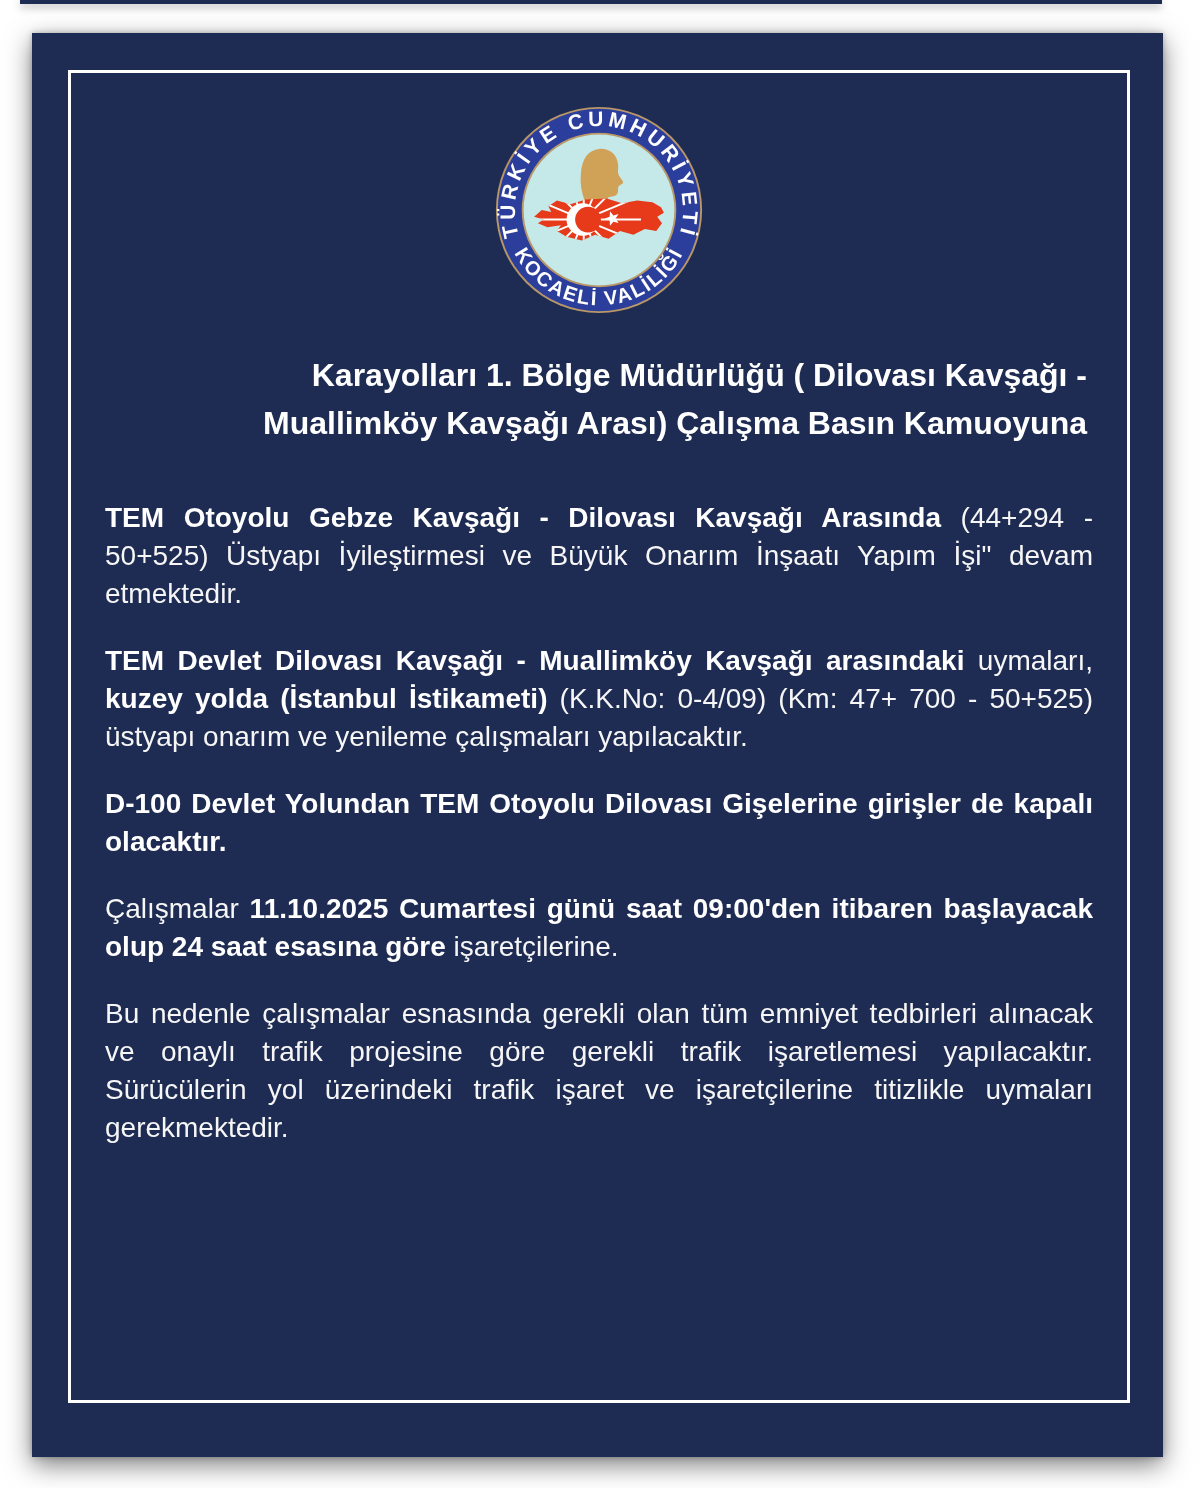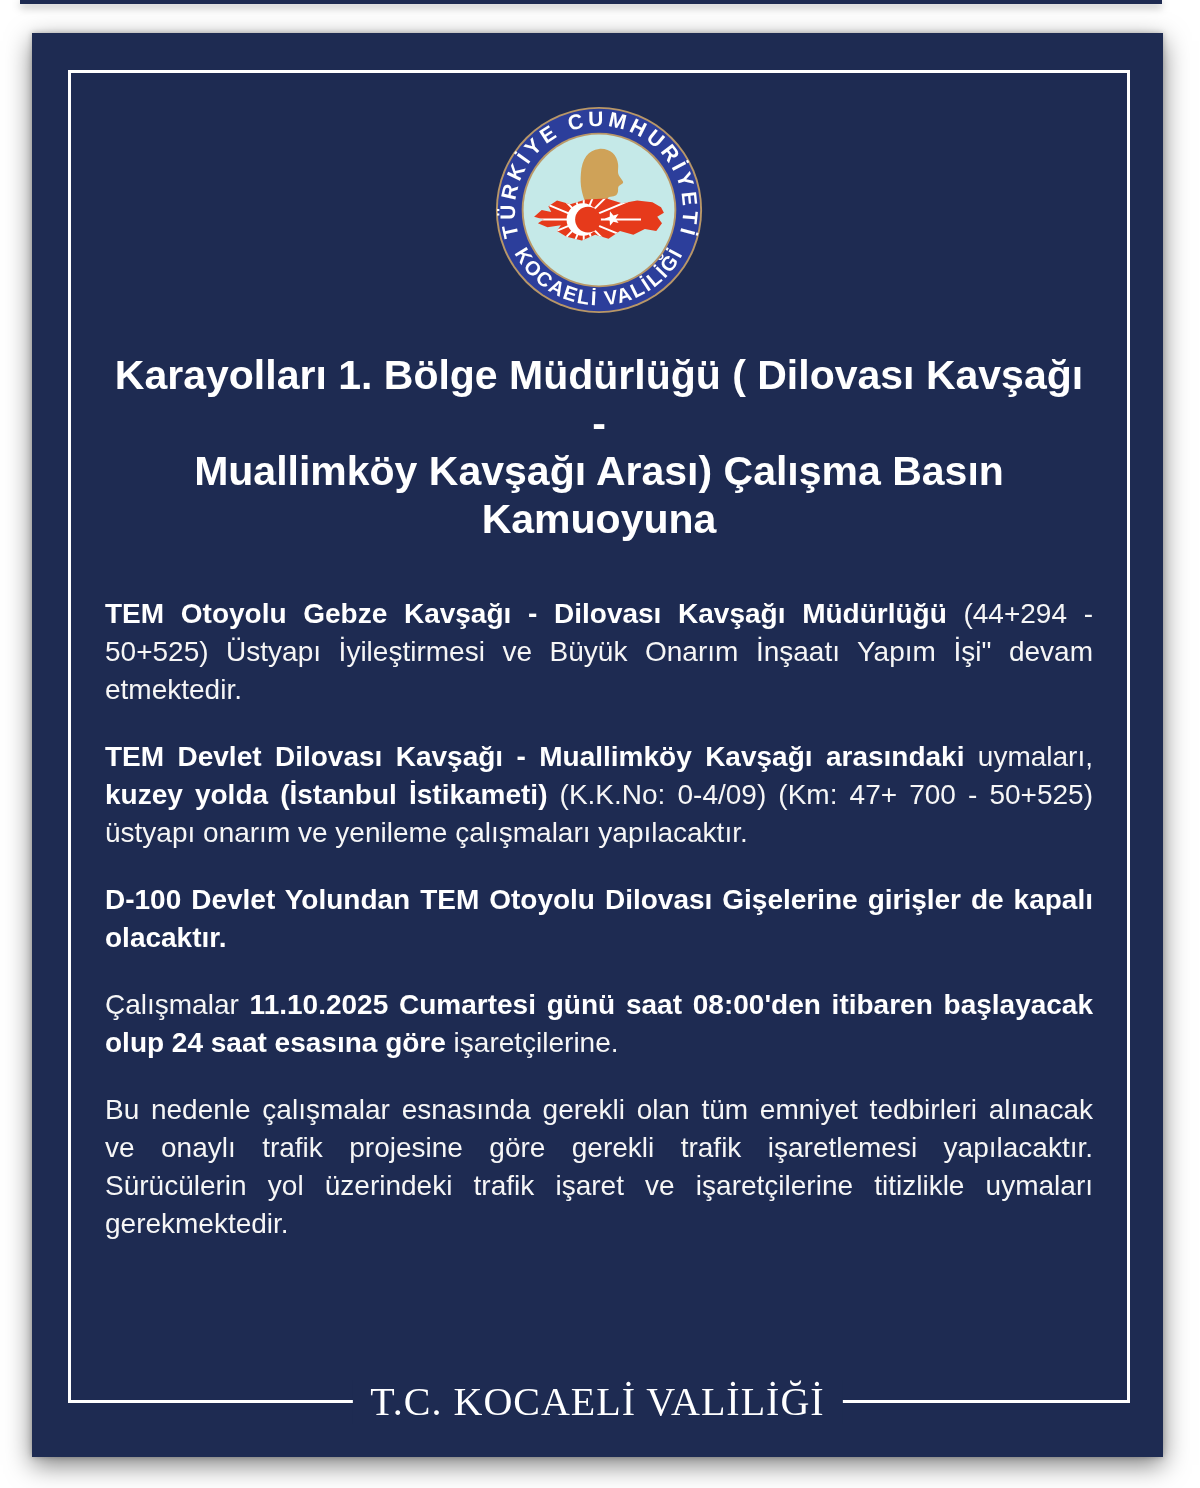--- a/index.html
+++ b/index.html
@@ -18,22 +18,22 @@
     box-shadow:0 8px 24px rgba(0,0,0,.5), 0 0 6px rgba(0,0,0,.25);
   }
   .frame{
     position:absolute;left:36px;top:37px;right:33px;bottom:54px;
     border:3px solid #ffffff;
   }
   .content{padding:32px 34px 0 34px;}
   .logo-wrap{text-align:center;line-height:0;}
   svg.seal{width:210px;height:210px;}
   .title{
-    margin:36px 6px 0 6px;text-align:center;color:#ffffff;
-    font-weight:bold;font-size:41px;line-height:48px;
+    margin:36px 6px 0 6px;text-align:right;color:#ffffff;
+    font-weight:bold;font-size:32px;line-height:48px;
   }
   .bodytext{
     margin-top:52px;color:#f6f6f6;font-size:28px;line-height:38px;
     text-align:justify;
   }
   .bodytext p{margin:0 0 29px 0;}
   .bodytext b{color:#ffffff;}
   .bodytext p.no-justify{text-align:left;}
   .footer{
     position:absolute;left:50%;bottom:33px;transform:translateX(-50%);
@@ -103,24 +103,23 @@
           </text>
         </svg>
       </div>
 
       <div class="title">
         <div>Karayolları 1. Bölge Müdürlüğü ( Dilovası Kavşağı -</div>
         <div>Muallimköy Kavşağı Arası) Çalışma Basın Kamuoyuna</div>
       </div>
 
       <div class="bodytext">
-        <p><b>TEM Otoyolu Gebze Kavşağı - Dilovası Kavşağı Müdürlüğü</b><span> (44+294 - 50+525) Üstyapı İyileştirmesi ve Büyük Onarım İnşaatı Yapım İşi" devam etmektedir.</span></p>
+        <p><b>TEM Otoyolu Gebze Kavşağı - Dilovası Kavşağı Arasında</b><span> (44+294 - 50+525) Üstyapı İyileştirmesi ve Büyük Onarım İnşaatı Yapım İşi" devam etmektedir.</span></p>
         <p><b>TEM Devlet Dilovası Kavşağı - Muallimköy Kavşağı arasındaki</b><span> uymaları, </span><b>kuzey yolda (İstanbul İstikameti)</b><span> (K.K.No: 0-4/09) (Km: 47+ 700 - 50+525) üstyapı onarım ve yenileme çalışmaları yapılacaktır.</span></p>
         <p><b>D-100 Devlet Yolundan TEM Otoyolu Dilovası Gişelerine girişler de kapalı olacaktır.</b></p>
-        <p><span>Çalışmalar </span><b>11.10.2025 Cumartesi günü saat 08:00'den itibaren başlayacak olup 24 saat esasına göre</b><span> işaretçilerine.</span></p>
+        <p><span>Çalışmalar </span><b>11.10.2025 Cumartesi günü saat 09:00'den itibaren başlayacak olup 24 saat esasına göre</b><span> işaretçilerine.</span></p>
         <p><span>Bu nedenle çalışmalar esnasında gerekli olan tüm emniyet tedbirleri alınacak ve onaylı trafik projesine göre gerekli trafik işaretlemesi yapılacaktır. Sürücülerin yol üzerindeki trafik işaret ve işaretçilerine titizlikle uymaları gerekmektedir.</span></p>
       </div>
 
     </div>
   </div>
 
-  <div class="footer">T.C. KOCAELİ VALİLİĞİ</div>
 </div>
 
 </body></html>

